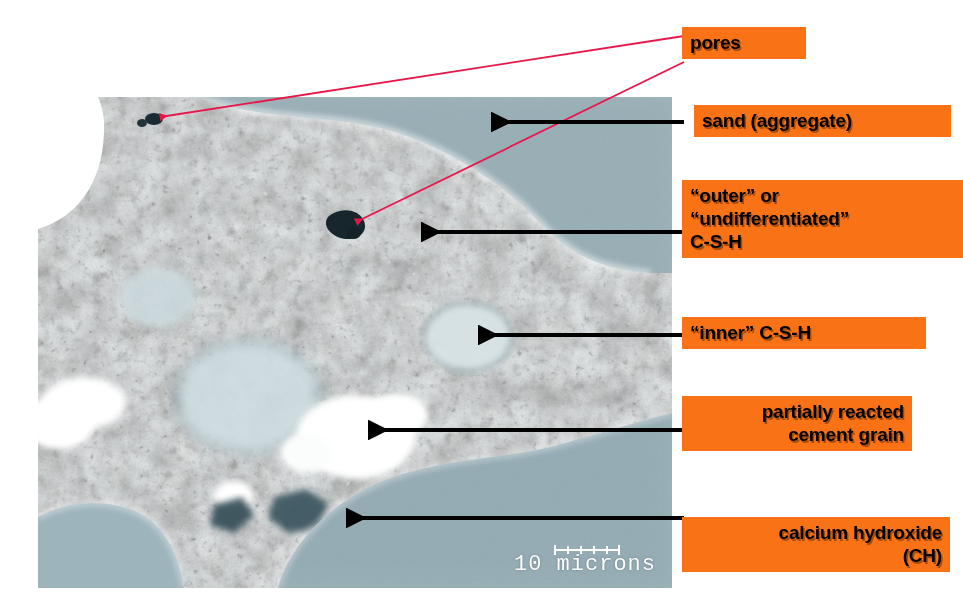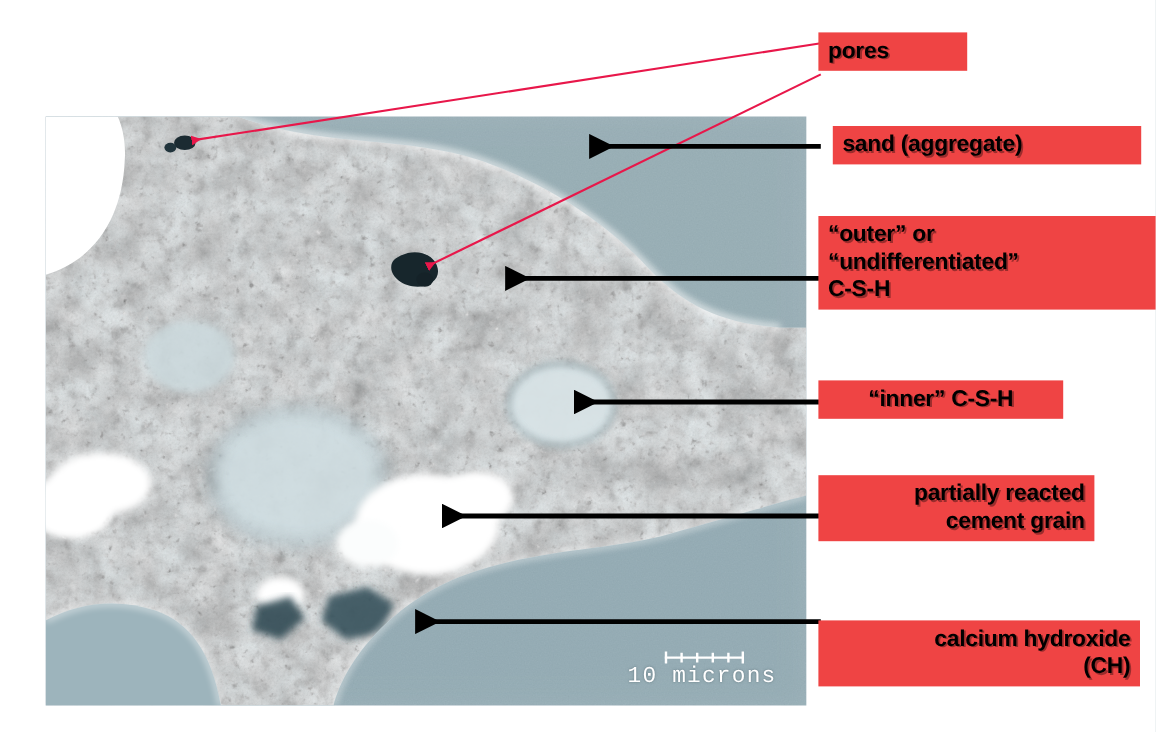--- a/index.html
+++ b/index.html
@@ -13,50 +13,50 @@
   #micrograph{
     position:absolute;left:38px;top:97px;width:634px;height:491px;
     overflow:hidden;background:#b9c9cf;
   }
   #micrograph svg{display:block;}
 
   
   #scalebar{
     position:absolute;left:505px;top:538px;width:160px;height:48px;
     color:#ffffff;font-family:"Liberation Mono", monospace;
-    font-size:19px;letter-spacing:1px;text-align:center;
+    font-size:22px;letter-spacing:1px;text-align:center;
     pointer-events:none;
   }
   #scalebar .bar{
     position:absolute;left:48px;top:0px;width:68px;height:12px;
   }
   #scalebar .txt{position:absolute;left:0;top:14px;width:160px;text-align:center;
     text-shadow:0 0 2px rgba(60,80,88,.6);}
 
   
   #arrows{position:absolute;left:0;top:0;width:963px;height:610px;pointer-events:none;}
 
   
   .label{
     position:absolute;
-    background:#ef4444;
+    background:#f97316;
     color:#000000;
     font-weight:bold;
     font-size:19px;
     line-height:23px;
     letter-spacing:-0.2px;
     padding:4px 8px 5px 8px;
     box-sizing:border-box;
     text-shadow:1.5px 1.5px 0 rgba(0,0,0,0.35);
     white-space:pre;
   }
   .lbl-pores{left:682px;top:27px;width:124px;text-align:left;}
   .lbl-sand{left:682px;top:105px;width:257px;text-align:left;margin-left:12px;}
   .lbl-outer{left:682px;top:180px;width:325px;text-align:left;}
-  .lbl-inner{left:682px;top:317px;width:204px;text-align:center;}
+  .lbl-inner{left:682px;top:317px;width:244px;text-align:left;}
   .lbl-cement{left:682px;top:396px;width:230px;text-align:right;}
   .lbl-ch{left:682px;top:499px;width:268px;text-align:right;margin-top:18px;}
 </style>
 </head>
 <body>
 
 <div id="stage">
 
   <div id="micrograph">
     <svg width="634" height="491" viewBox="0 0 634 491" xmlns="http://www.w3.org/2000/svg">

